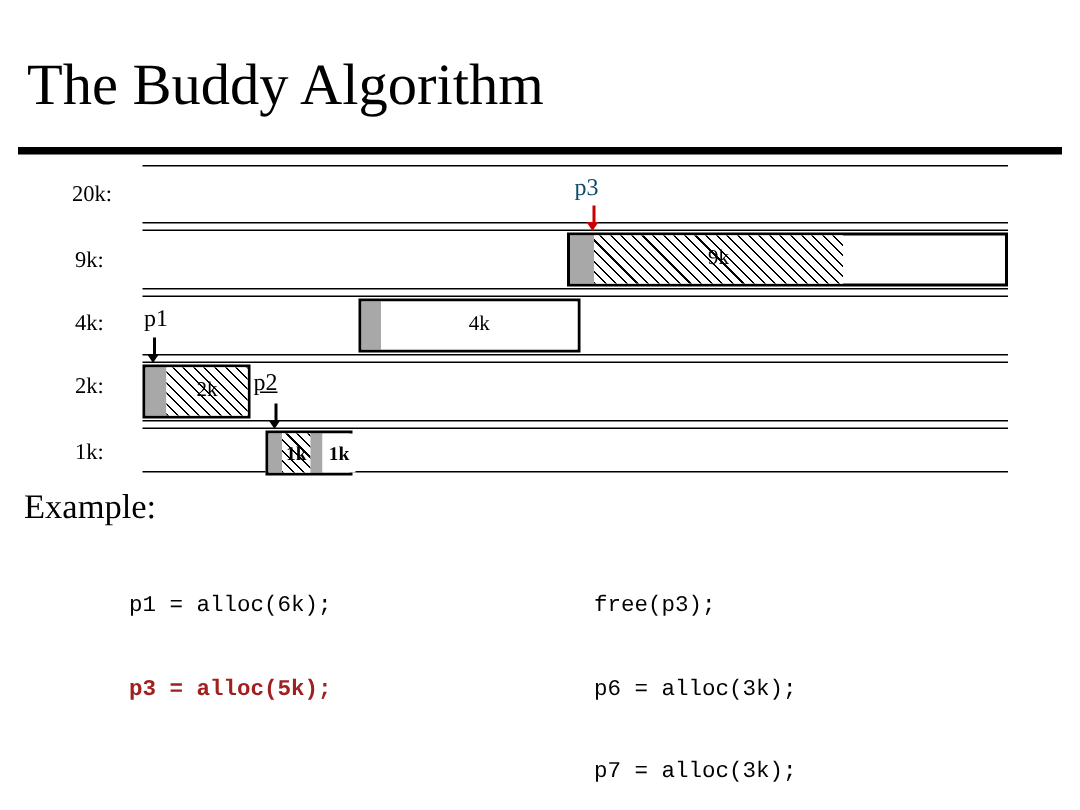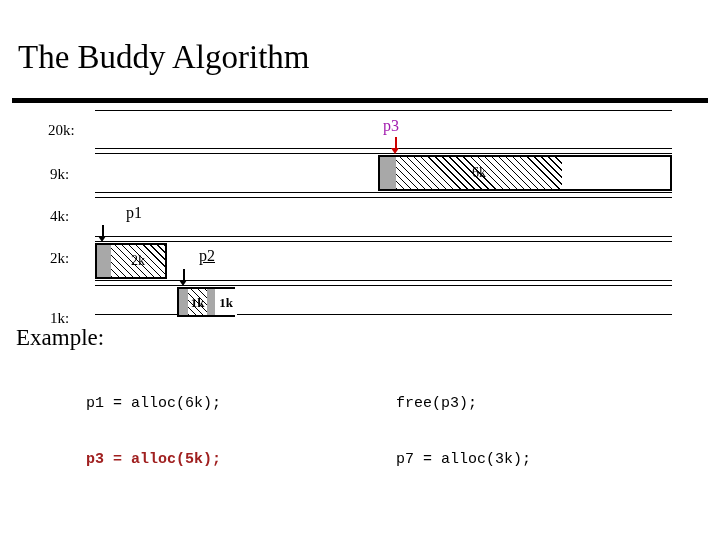--- a/index.html
+++ b/index.html
@@ -15,21 +15,21 @@
     overflow: hidden;
     font-family: "Liberation Serif", serif;
   }
 
   
   #title {
     position: absolute;
     left: 18px;
     top: 38px;
     font-family: "Liberation Serif", serif;
-    font-size: 33px;
+    font-size: 39px;
     line-height: 38px;
     color: #000000;
     white-space: nowrap;
   }
   #title-rule {
     position: absolute;
     left: 12px;
     top: 98px;
     width: 696px;
     height: 5px;
@@ -105,22 +105,22 @@
   }
 
   
   .ptr-label {
     position: absolute;
     font-family: "Liberation Serif", serif;
     font-size: 16px;
     line-height: 1;
     white-space: nowrap;
   }
-  .ptr-label.black { color: #000000; margin-left: 30px; }
-  .ptr-label.red   { color: #a21caf; }
+  .ptr-label.black { color: #000000; }
+  .ptr-label.red   { color: #0c4a6e; }
 
   .arrow {
     position: absolute;
     width: 9px;
   }
   .arrow .shaft {
     position: absolute;
     left: 4px;
     top: 0;
     width: 2px;
@@ -170,40 +170,46 @@
 
   <div id="title">The Buddy Algorithm</div>
   <div id="title-rule"></div>
 
   <div id="diagram">
 
     <div class="row-label" style="left:48px; top:122px;">20k:</div>
     <div class="row-label" style="left:50px; top:166px;">9k:</div>
     <div class="row-label" style="left:50px; top:208px;">4k:</div>
     <div class="row-label" style="left:50px; top:250px;">2k:</div>
-    <div class="row-label" style="left:50px; top:310px;">1k:</div>
+    <div class="row-label" style="left:50px; top:294px;">1k:</div>
 
     <div class="rule" style="top:110px;"></div>
     <div class="rule" style="top:148px;"></div>
     <div class="rule" style="top:153px;"></div>
     <div class="rule" style="top:192px;"></div>
     <div class="rule" style="top:197px;"></div>
     <div class="rule" style="top:236px;"></div>
     <div class="rule" style="top:241px;"></div>
     <div class="rule" style="top:280px;"></div>
     <div class="rule" style="top:285px;"></div>
     <div class="rule" style="top:314px;"></div>
 
     <div class="blk" style="left:378px; top:155px; width:294px; height:36px;">
       <div class="seg seg-gray" style="left:0px;   width:16px;"></div>
       <div class="seg seg-hatch" style="left:16px;  width:166px;">
-        <div class="seg-label">6k</div>
-      </div>
-    </div>
-
+        <div class="seg-label">9k</div>
+      </div>
+    </div>
+
+    <div class="blk" style="left:239px; top:199px; width:148px; height:36px;">
+      <div class="seg seg-gray" style="left:0px;  width:13px;"></div>
+      <div class="seg seg-white" style="left:13px; width:131px;">
+        <div class="seg-label">4k</div>
+      </div>
+    </div>
 
     <div class="blk" style="left:95px; top:243px; width:72px; height:36px;">
       <div class="seg seg-gray" style="left:0px;  width:14px;"></div>
       <div class="seg seg-hatch" style="left:14px; width:54px;">
         <div class="seg-label">2k</div>
       </div>
     </div>
 
     <div class="blk" style="left:177px; top:287px; width:58px; height:30px;font-weight:bold;">
       <div class="seg seg-gray" style="left:0px;  width:9px;"></div>
@@ -242,20 +248,21 @@
     <div class="code-line">p1 = alloc(6k);</div>
     <div class="code-line hl">p3 = alloc(5k);</div>
     
     
     
     
   </div>
 
   <div id="code-right" class="code-col">
     <div class="code-line">free(p3);</div>
+    <div class="code-line">p6 = alloc(3k);</div>
     <div class="code-line">p7 = alloc(3k);</div>
     
     
     
     
   </div>
 
 </div>
 
 </body></html>

